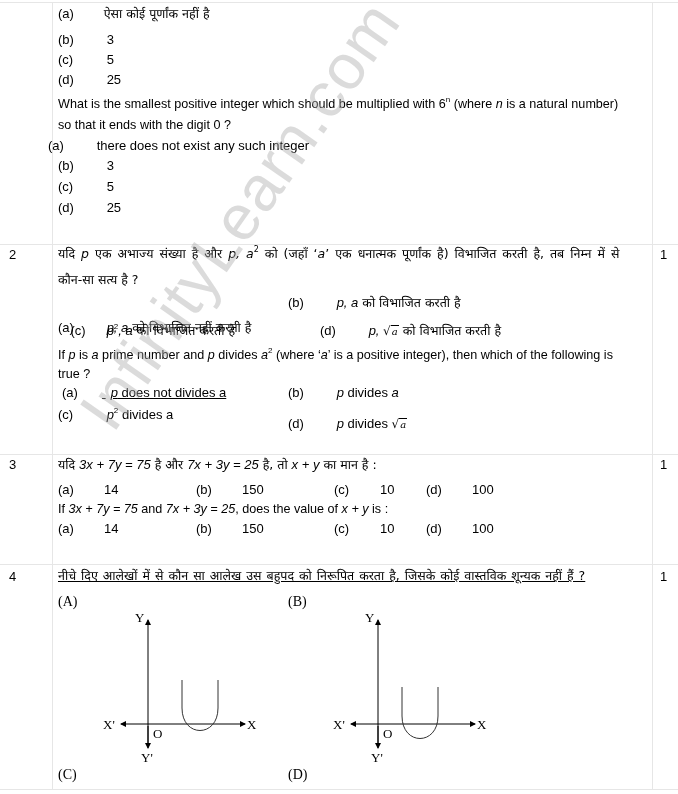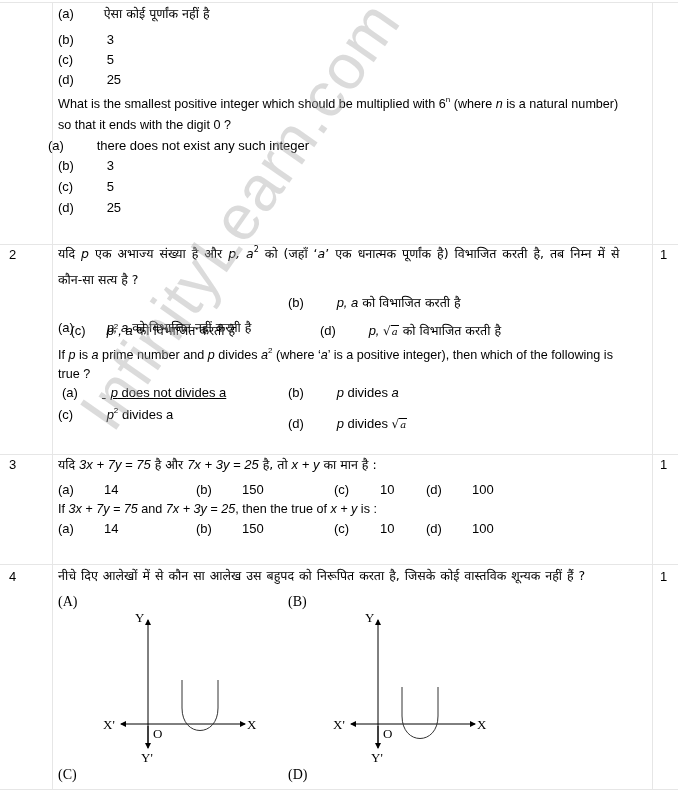--- a/index.html
+++ b/index.html
@@ -143,39 +143,39 @@
     <span class="t" style="left:104px; top:482px;">14</span>
     <span class="t" style="left:196px; top:482px;">(b)</span>
     <span class="t" style="left:242px; top:482px;">150</span>
     <span class="t" style="left:334px; top:482px;">(c)</span>
     <span class="t" style="left:380px; top:482px;">10</span>
     <span class="t" style="left:426px; top:482px;">(d)</span>
     <span class="t" style="left:472px; top:482px;">100</span>
   </div>
 
   <div class="t" style="left:58px; top:501px; font-size:12.6px;">
-    <span>If </span><i>3x + 7y = 75</i><span> and </span><i>7x + 3y = 25</i><span>, then the true of </span><i>x + y</i><span> is :</span>
+    <span>If </span><i>3x + 7y = 75</i><span> and </span><i>7x + 3y = 25</i><span>, does the value of </span><i>x + y</i><span> is :</span>
   </div>
 
   <div>
     <span class="t" style="left:58px; top:521px;">(a)</span>
     <span class="t" style="left:104px; top:521px;">14</span>
     <span class="t" style="left:196px; top:521px;">(b)</span>
     <span class="t" style="left:242px; top:521px;">150</span>
     <span class="t" style="left:334px; top:521px;">(c)</span>
     <span class="t" style="left:380px; top:521px;">10</span>
     <span class="t" style="left:426px; top:521px;">(d)</span>
     <span class="t" style="left:472px; top:521px;">100</span>
   </div>
 </div>
 
 <div>
   <div class="t num" style="top:569px;">4</div>
   <div class="t marks" style="top:569px;">1</div>
-  <div class="t hi" style="left:58px; top:568px; word-spacing:1px;">नीचे दिए आलेखों में से कौन सा आलेख उस बहुपद को निरूपित करता है, जिसके कोई वास्तविक शून्यक नहीं हैं ?</div>
+  <div class="t hi" style="left:58px; top:568px; word-spacing:1px;text-decoration:underline;">नीचे दिए आलेखों में से कौन सा आलेख उस बहुपद को निरूपित करता है, जिसके कोई वास्तविक शून्यक नहीं हैं ?</div>
 
   <span class="gl" style="left:58px; top:594px;">(A)</span>
   <span class="gl" style="left:288px; top:594px;">(B)</span>
   <span class="gl" style="left:58px; top:767px;">(C)</span>
   <span class="gl" style="left:288px; top:767px;">(D)</span>
 
   <svg class="graph" style="left:95px; top:610px;" width="180" height="160" viewBox="0 0 180 160">
     <defs>
       <marker id="arrA" markerWidth="6" markerHeight="6" refX="5" refY="3" orient="auto">
         <path d="M0,0 L6,3 L0,6 Z" fill="#000"></path>

